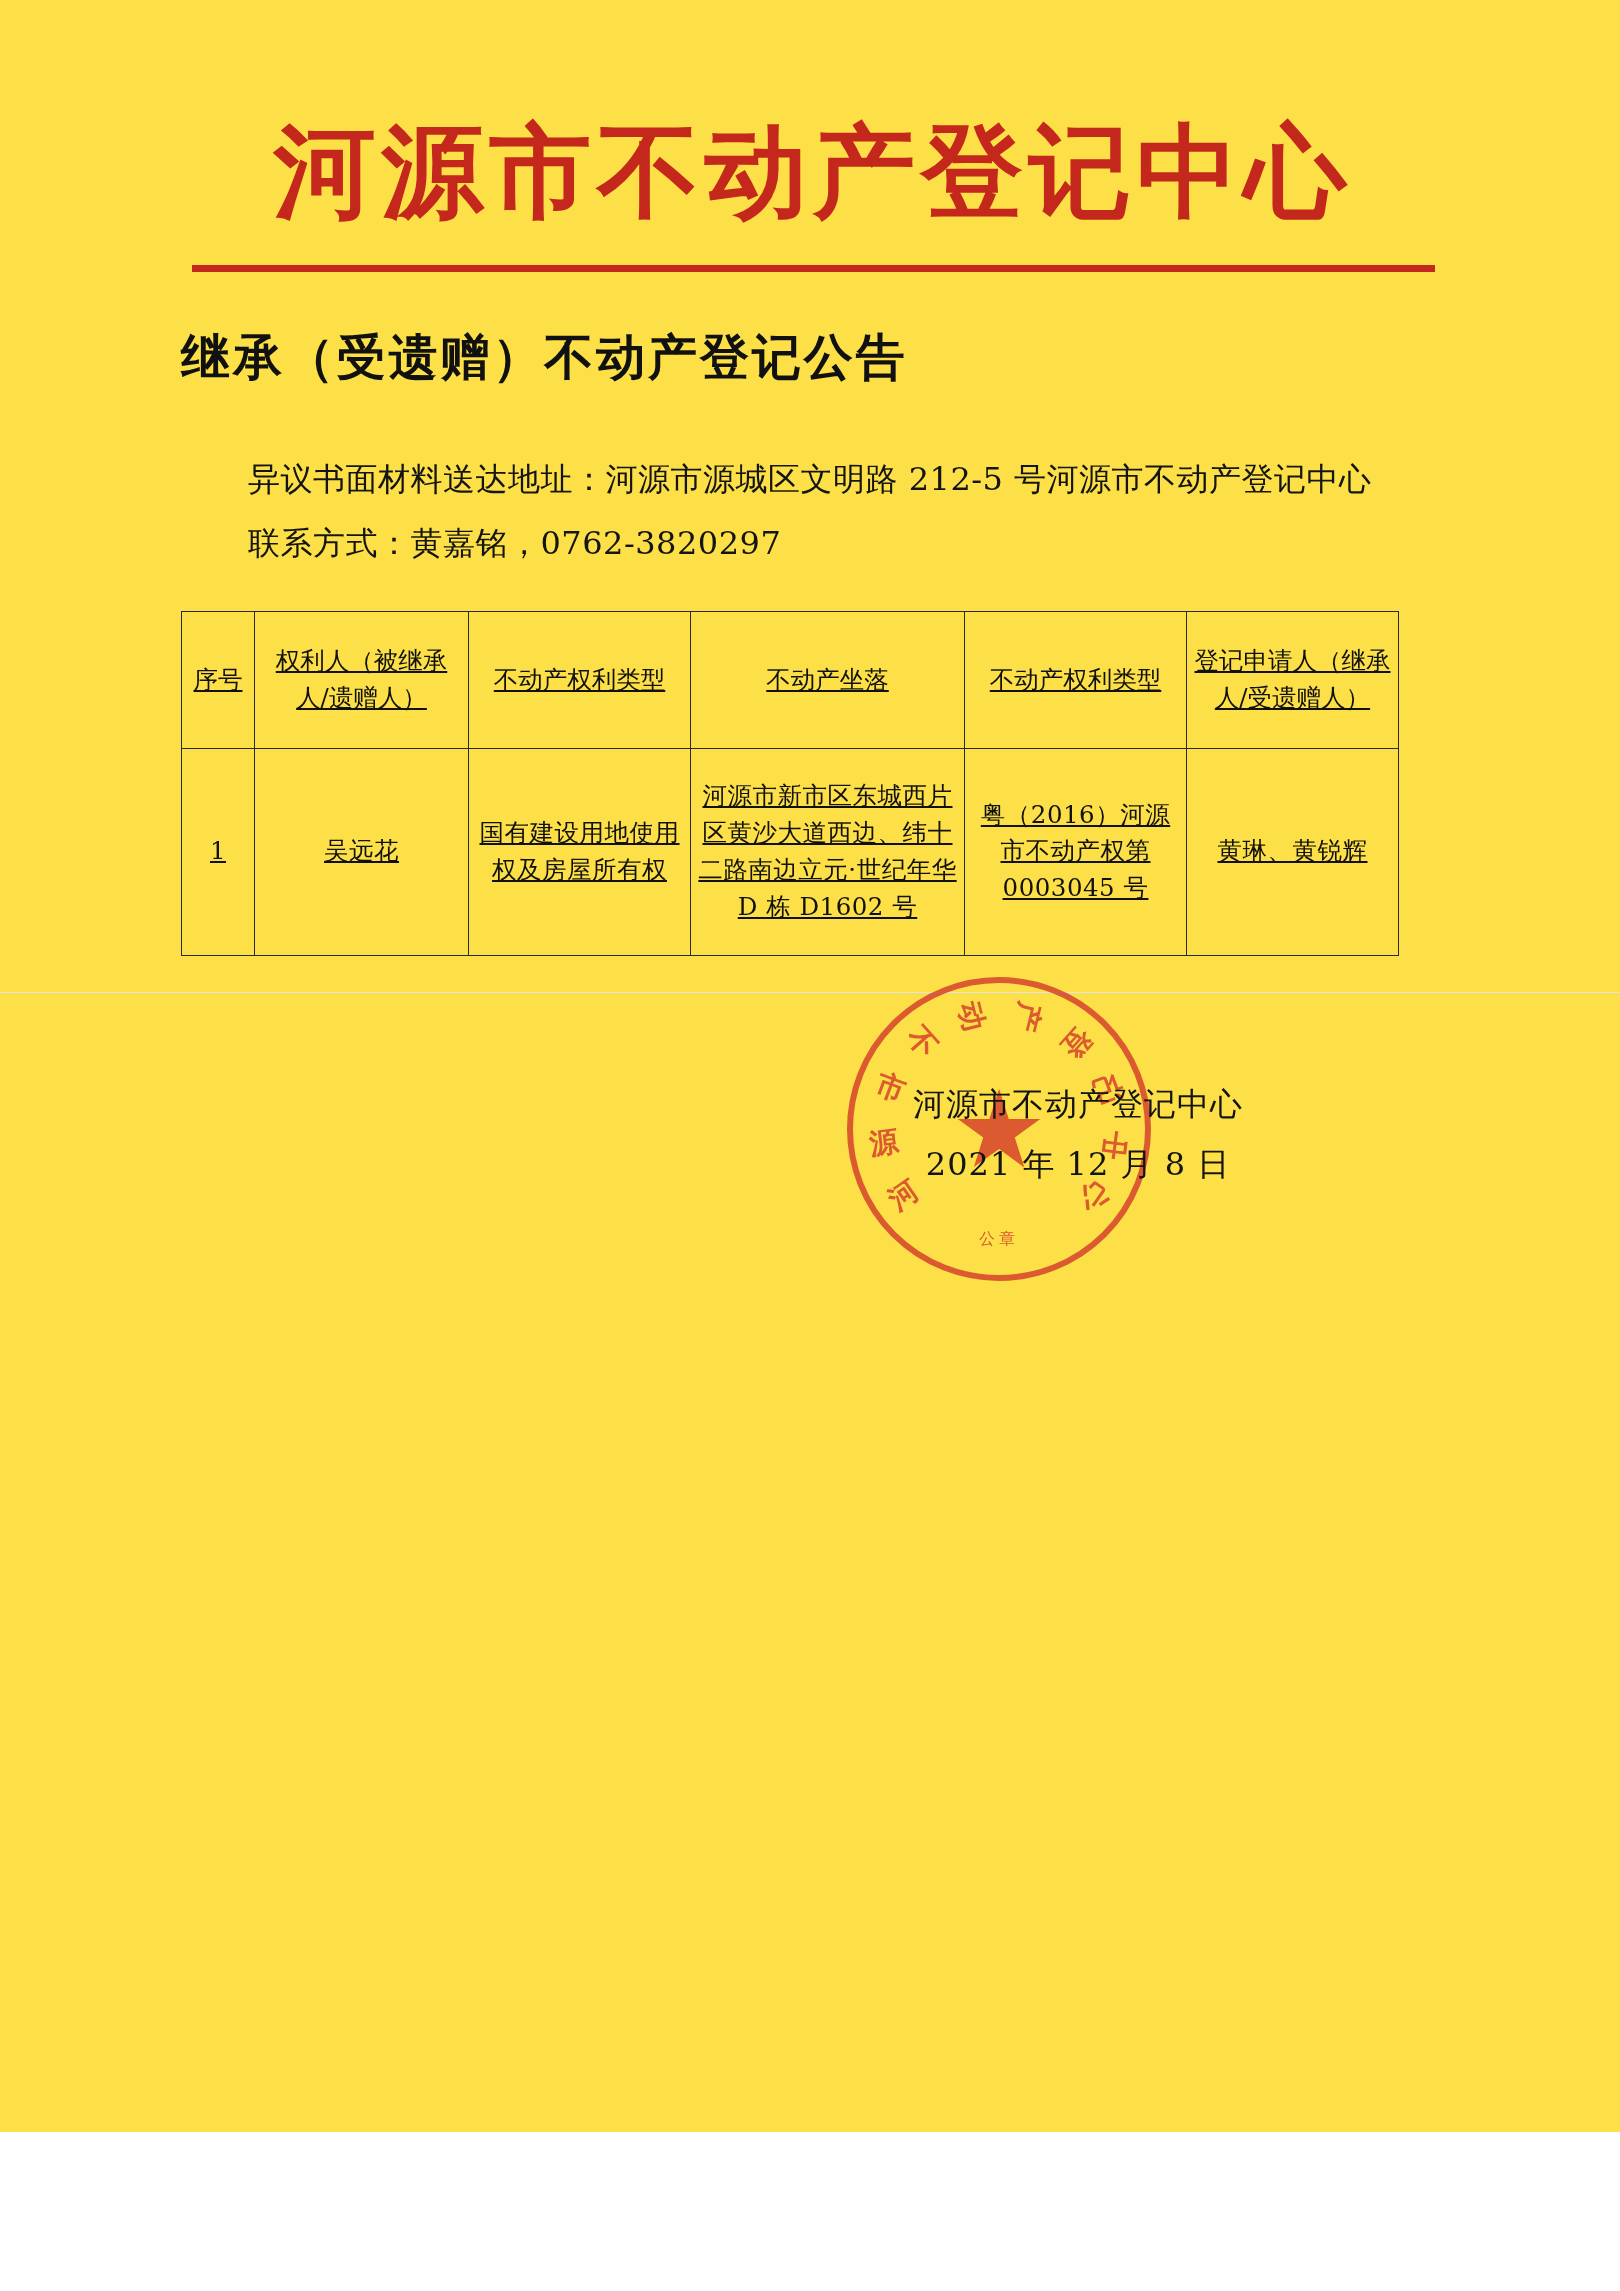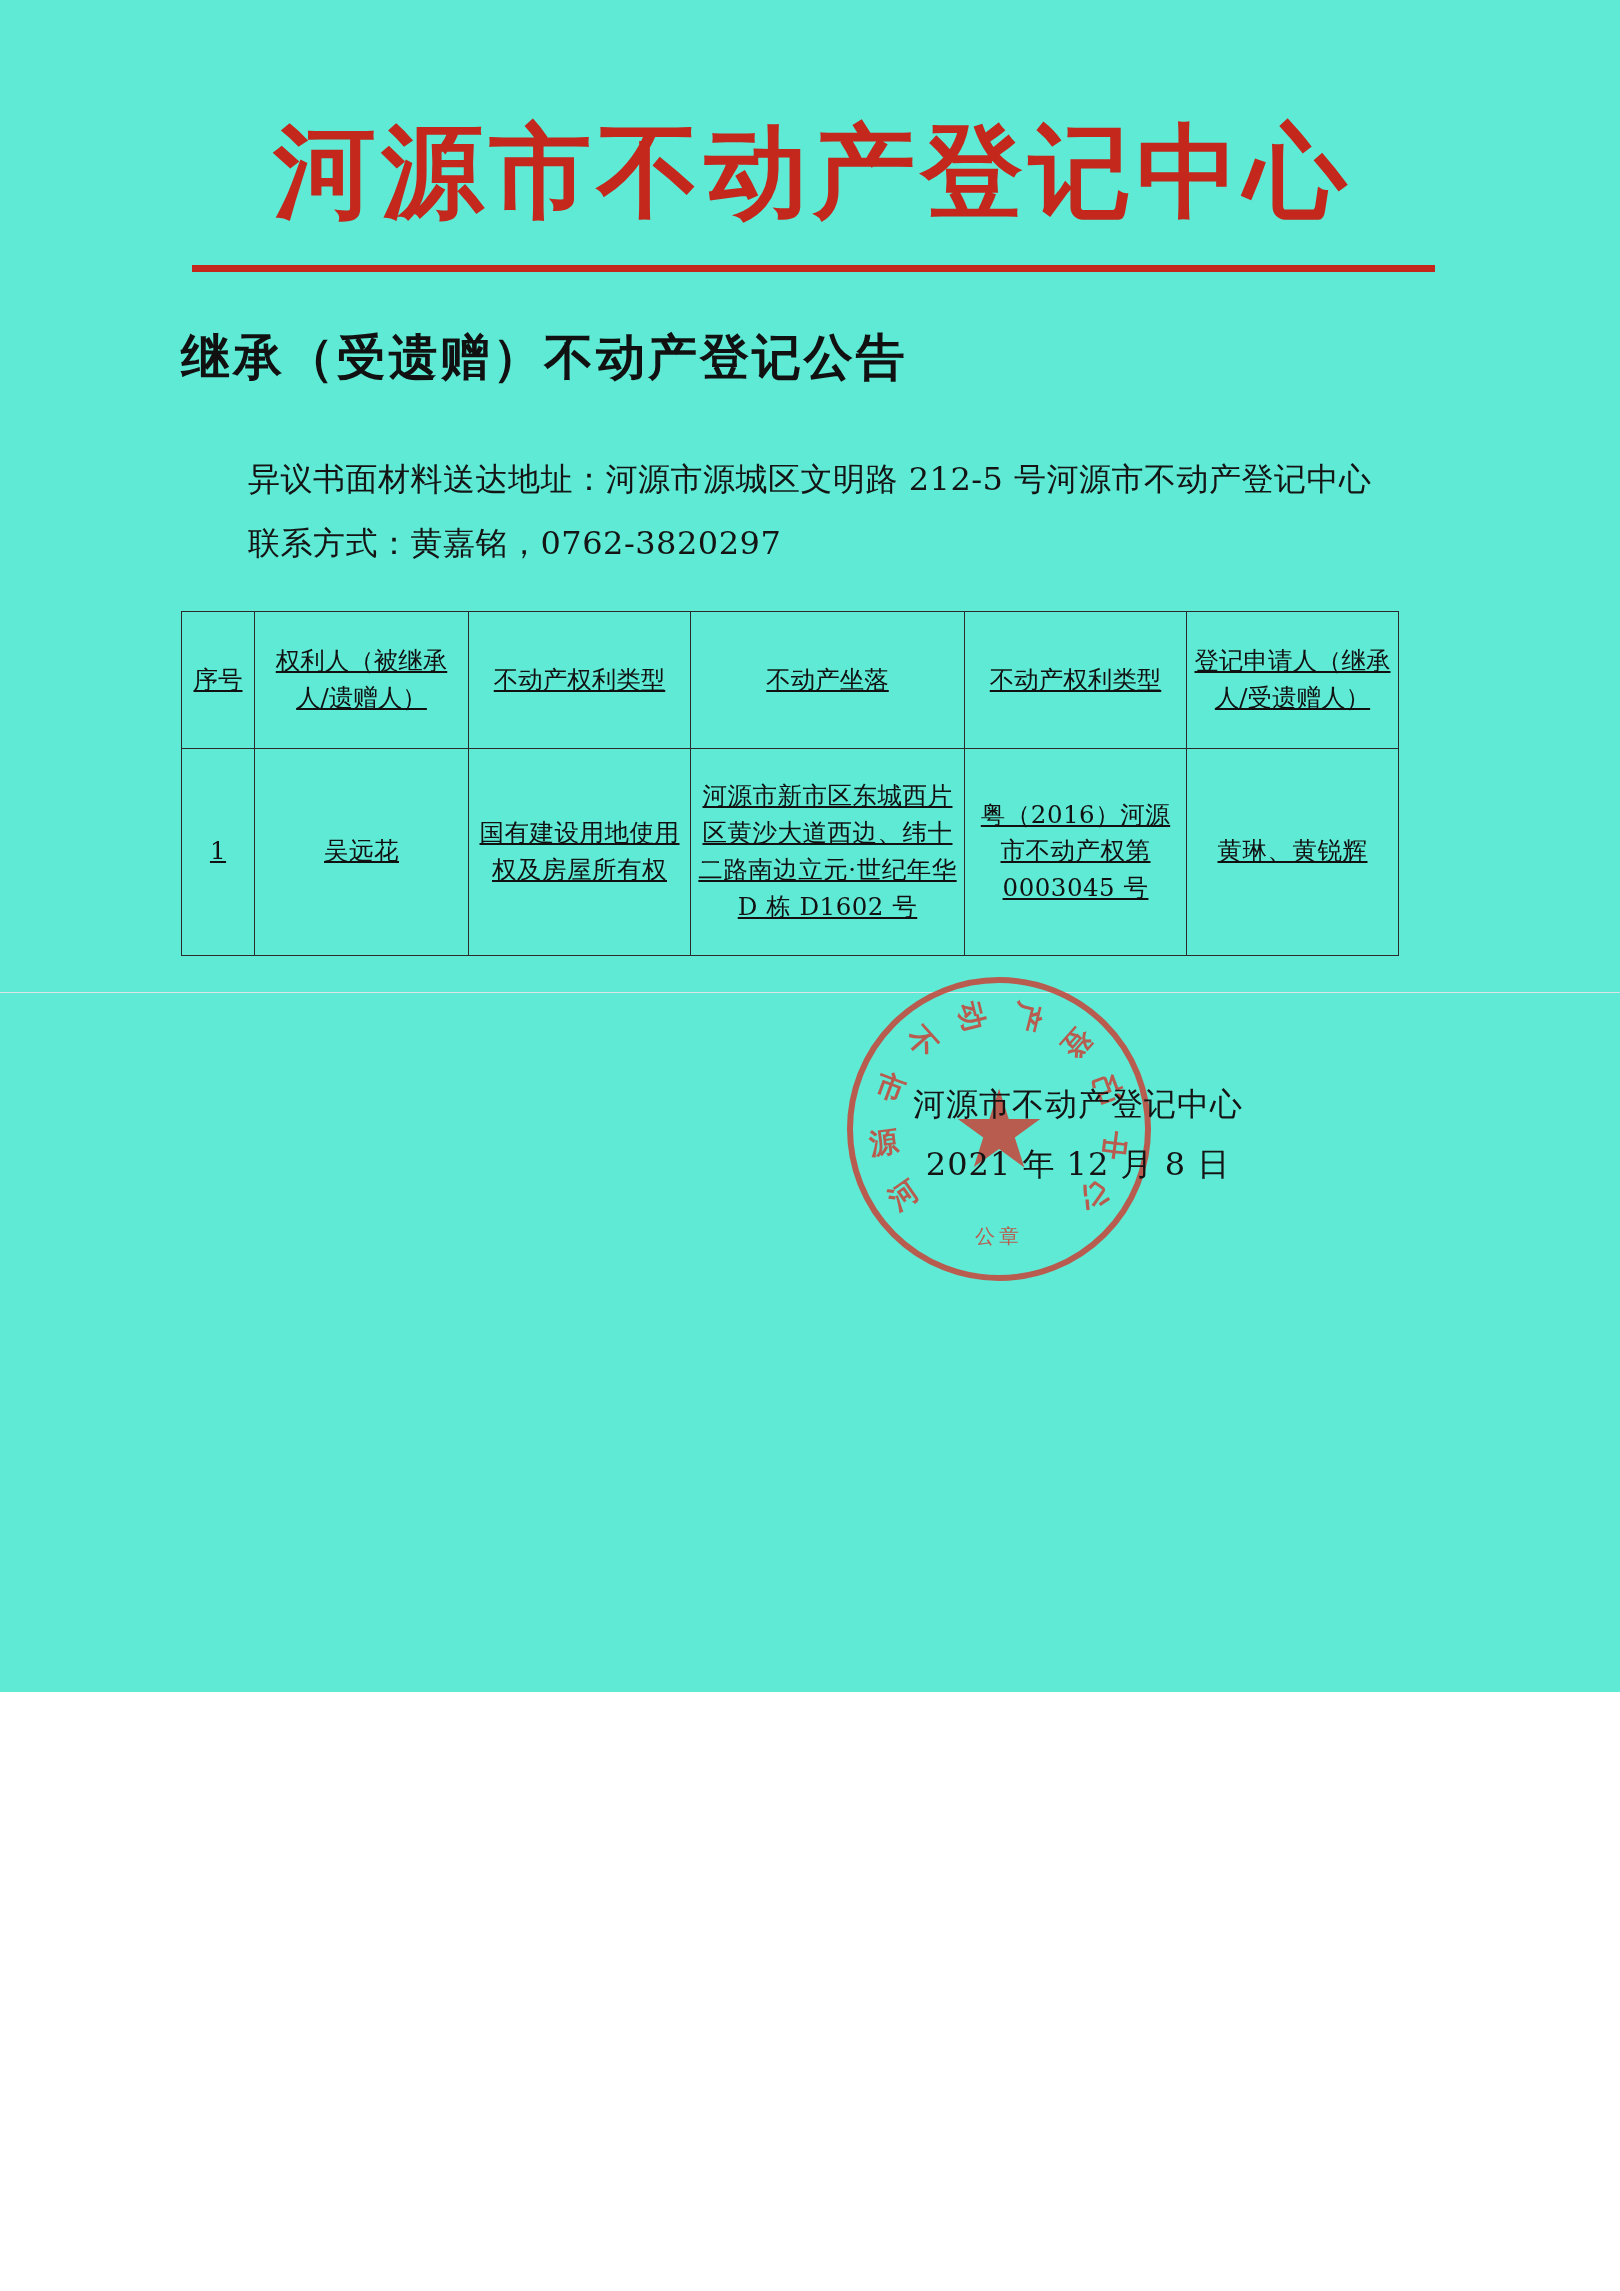--- a/index.html
+++ b/index.html
@@ -13,22 +13,22 @@
     position: relative;
     font-family: "DejaVu Serif", "Liberation Serif", serif;
     color: #1a1a1a;
     overflow: hidden;
   }
 
   .page {
     position: absolute;
     left: 0; top: 0;
     width: 1620px;
-    height: 1692px;
-    background: #5eead4;
+    height: 2132px;
+    background: #fde047;
   }
 
   
   .fold-line {
     position: absolute;
     left: 0;
     top: 992px;
     width: 1620px;
     height: 1px;
     background: #dfe4ea;
@@ -181,21 +181,21 @@
     font-size: 29px;
     color: #d2352a;
     font-weight: 700;
     transform-origin: 0 0;
   }
   .seal-bottom-text {
     position: absolute;
     left: 50%;
     bottom: 25.5px;
     transform: translateX(-50%);
-    font-size: 20px;
+    font-size: 16px;
     color: #d2352a;
     letter-spacing: 3.9px;
     white-space: nowrap;
   }
 </style>
 </head>
 <body>
 
 <div class="page">
   <div class="fold-line"></div>

